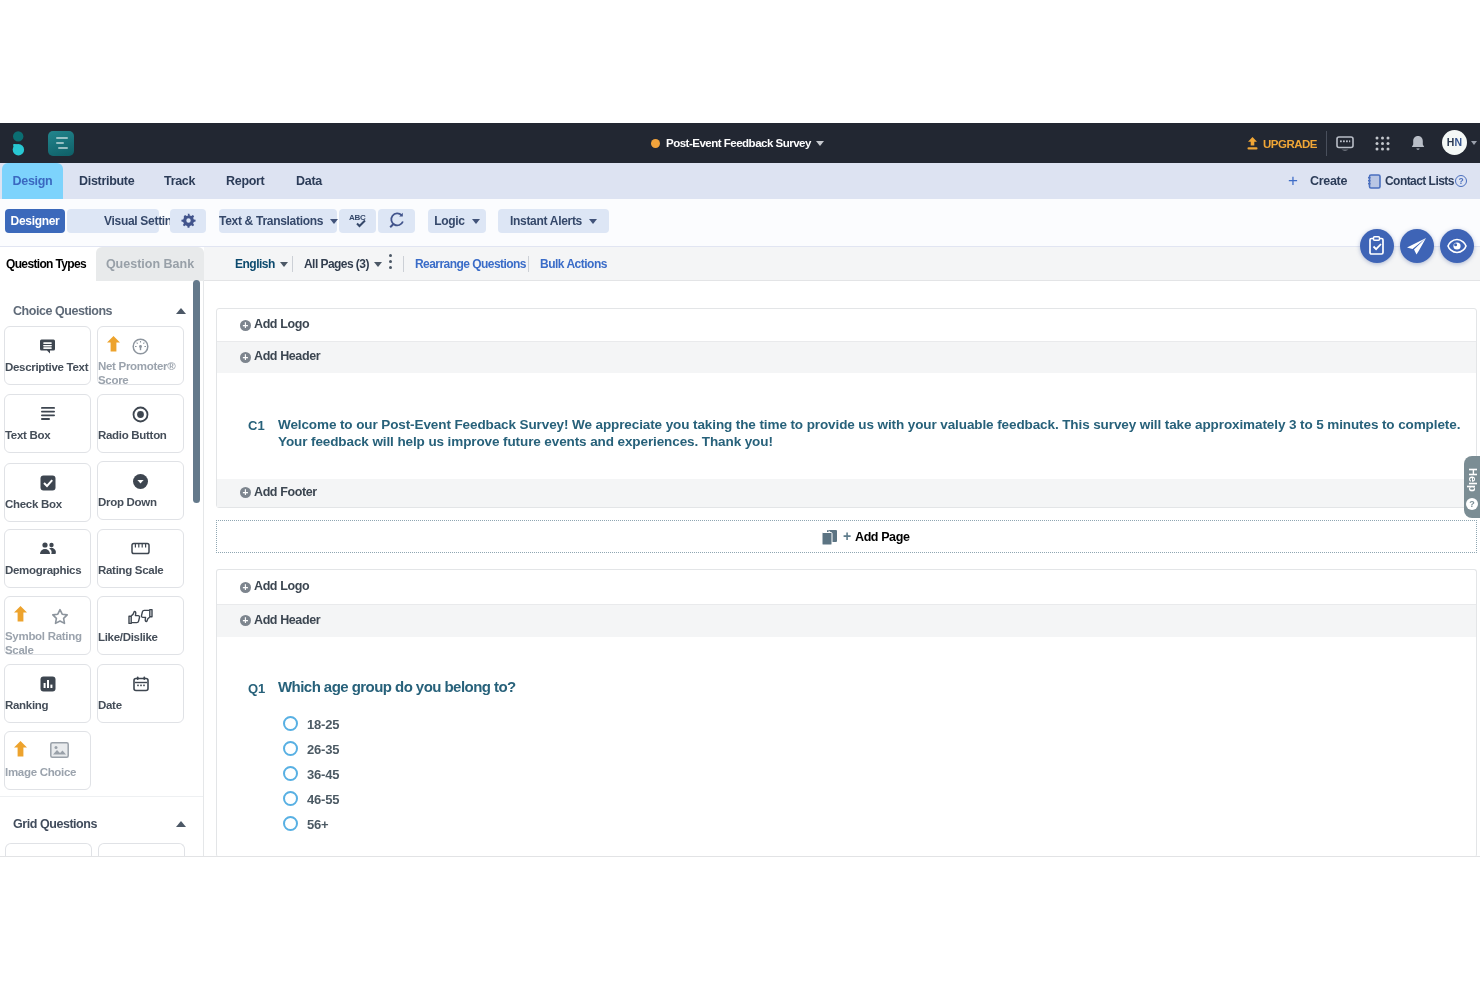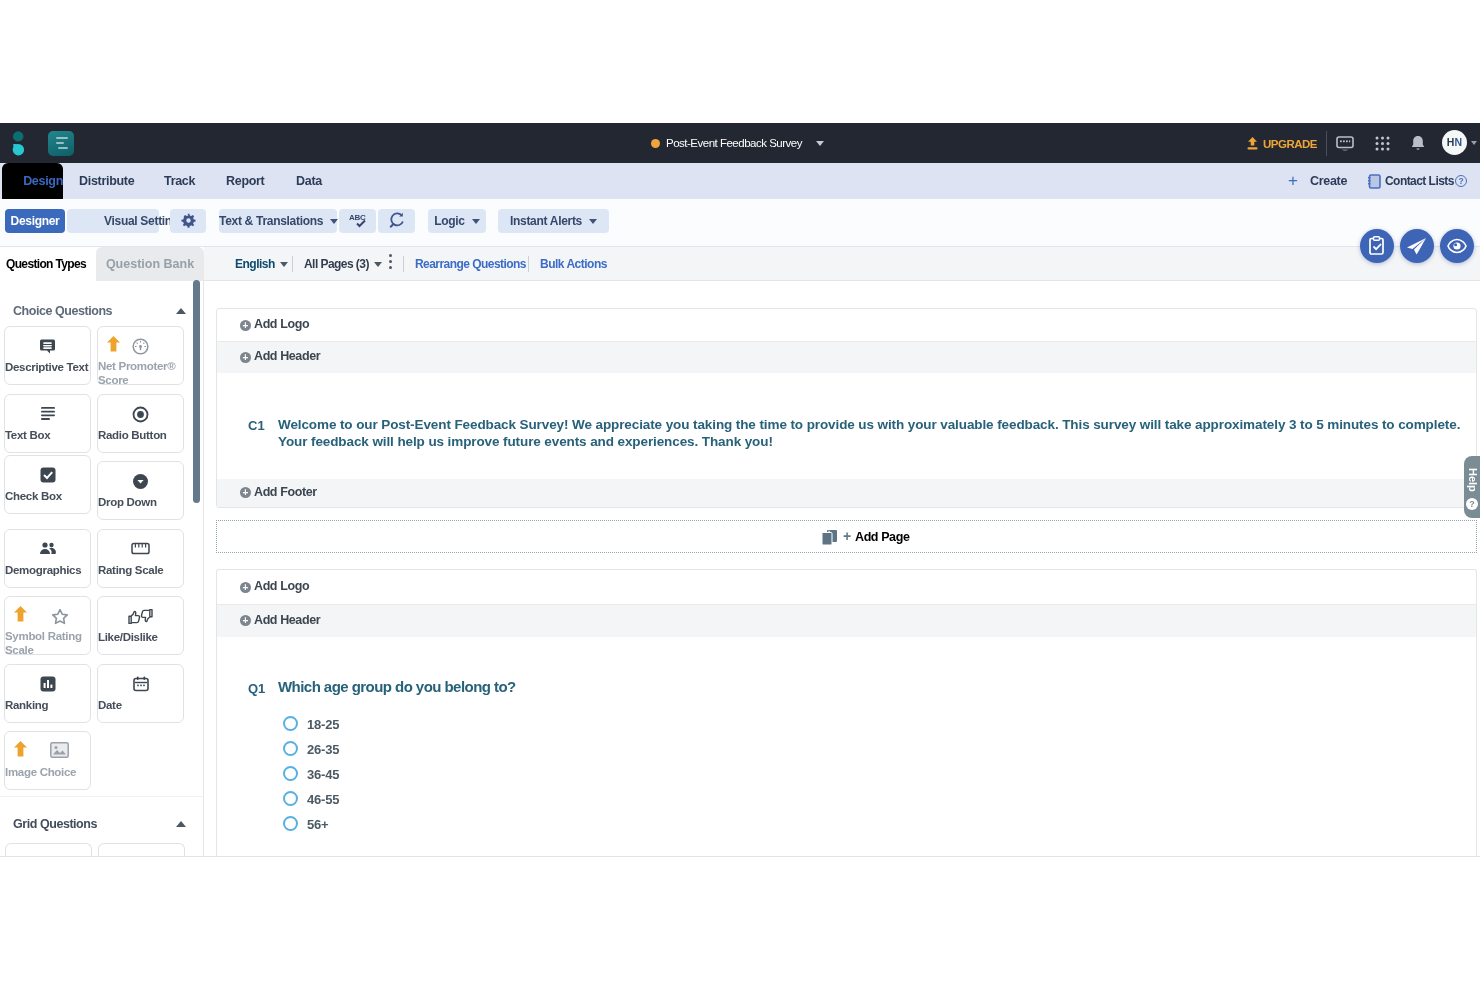--- a/index.html
+++ b/index.html
@@ -6,21 +6,21 @@
   html,body { width:1480px; height:987px; background:#fff; font-family:"Liberation Sans",sans-serif; overflow:hidden; }
   .abs { position:absolute; }
   #app { position:absolute; left:0; top:123px; width:1480px; height:734px; overflow:hidden; }
 
   
   #nav { position:absolute; left:0; top:0; width:1480px; height:40px; background:#222732; }
 
   
   #tabrow { position:absolute; left:0; top:40px; width:1480px; height:36px; background:#dde3f2; }
   .maintab { position:absolute; top:0; height:36px; line-height:36px; font-size:12.5px; font-weight:bold; color:#2c3c58; letter-spacing:-0.3px; white-space:nowrap; }
-  #tab-design { left:2px; width:61px; background:#000000; border-radius:6px 6px 0 0; text-align:right; color:#3a68c0; }
+  #tab-design { left:2px; width:61px; background:#7dd3fc; border-radius:6px 6px 0 0; text-align:center; color:#3a68c0; }
 
   
   #toolbar { position:absolute; left:0; top:76px; width:1480px; height:48px; background:#fbfcfe; border-bottom:1px solid #e1e5f2; }
   .tbtn { position:absolute; top:86px; height:24px; line-height:24px; border-radius:4px; background:#dde6f5; color:#35486a; font-size:12px; font-weight:bold; text-align:center; letter-spacing:-0.3px; white-space:nowrap; }
 
   
   #subrow-main { position:absolute; left:204px; top:124px; width:1276px; height:34px; background:#f4f5f6; border-bottom:1px solid #e3e4e6; }
   #qb-tab { position:absolute; left:96px; top:124px; width:108px; height:34px; background:#e8eaeb; border-radius:6px 6px 0 0; line-height:34px; text-align:center; color:#98a0a8; font-size:12.5px; font-weight:bold; }
   .subtxt { position:absolute; top:124px; height:34px; line-height:34px; font-size:12px; font-weight:bold; letter-spacing:-0.2px; white-space:nowrap; }
   .vdiv { position:absolute; top:133px; width:1px; height:16px; background:#ccd0d6; }
@@ -57,21 +57,21 @@
       <circle cx="7.2" cy="5.4" r="5.2" fill="#0b6e72"></circle>
       <circle cx="7.4" cy="18.8" r="5.7" fill="#28c7d2"></circle>
       <path d="M2.2 13.2 C3.8 12.6 6.0 12.9 7.4 13.8 L4.0 17.6 C2.6 16.4 2.0 14.8 2.2 13.2 Z" fill="#28c7d2"></path>
     </svg>
     <div class="abs" style="left:48px; top:8px; width:26px; height:25px; border-radius:5px; background:linear-gradient(160deg,#23868e,#0e5e66);">
       <div class="abs" style="left:8px; top:6px; width:12px; height:2px; background:rgba(255,255,255,.55); border-radius:1px;"></div>
       <div class="abs" style="left:8px; top:11px; width:8px; height:2px; background:rgba(255,255,255,.55); border-radius:1px;"></div>
       <div class="abs" style="left:10px; top:16px; width:10px; height:2px; background:rgba(255,255,255,.55); border-radius:1px;"></div>
     </div>
     <div class="abs" style="left:651px; top:16px; width:9px; height:9px; border-radius:50%; background:#f1a33c;"></div>
-    <div class="abs" style="left:666px; top:14px; font-size:11.5px; font-weight:normal; color:#fdfdfe; letter-spacing:-0.5px;">Post-Event Feedback Survey</div>
+    <div class="abs" style="left:666px; top:14px; font-size:11.5px; font-weight:bold; color:#fdfdfe; letter-spacing:-0.5px;">Post-Event Feedback Survey</div>
     <div class="abs" style="left:816px; top:18px; width:0; height:0; border-left:4px solid transparent; border-right:4px solid transparent; border-top:5px solid #c6c9cf;"></div>
     <svg class="abs" style="left:1246px; top:14px;" width="13" height="13" viewBox="0 0 13 13">
       <path d="M6.5 0 L11 4.8 H8.3 V8.5 H4.7 V4.8 H2 Z" fill="#f0a636"></path>
       <rect x="1.5" y="10.2" width="10" height="2.4" rx="1" fill="#f0a636"></rect>
     </svg>
     <div class="abs" style="left:1263px; top:15px; font-size:11.5px; font-weight:bold; color:#f0a636; letter-spacing:-0.5px;">UPGRADE</div>
     <div class="abs" style="left:1326px; top:8px; width:1px; height:25px; background:#494f5c;"></div>
     <svg class="abs" style="left:1336px; top:13px;" width="18" height="15" viewBox="0 0 18 15">
       <rect x="1" y="1" width="16" height="10.5" rx="2" fill="none" stroke="#b9bec7" stroke-width="1.6"></rect>
       <rect x="4" y="4.4" width="1.8" height="1.8" fill="#b9bec7"></rect>
@@ -217,21 +217,21 @@
     <div class="clabel">Text Box</div>
   </div>
   <div class="card" style="left:97px; top:270.5px;">
     <div class="cicon"><svg width="17" height="17" viewBox="0 0 17 17">
           <circle cx="8.5" cy="8.5" r="7" fill="none" stroke="#3e4650" stroke-width="1.8"></circle>
           <circle cx="8.5" cy="8.5" r="3.4" fill="#3e4650"></circle>
         </svg></div>
     <div class="clabel">Radio Button</div>
   </div>
 
-  <div class="card" style="left:4px; top:332px;">
+  <div class="card" style="left:4px; top:340px;">
     <div class="cicon"><svg width="16" height="16" viewBox="0 0 16 16">
           <rect x="0.5" y="0.5" width="15" height="15" rx="3" fill="#3e4650"></rect>
           <path d="M4 8 l3 3 L12.2 5.2" stroke="#fff" stroke-width="2" fill="none"></path>
         </svg></div>
     <div class="clabel">Check Box</div>
   </div>
   <div class="card" style="left:97px; top:338px;">
     <div class="cicon"><svg width="17" height="17" viewBox="0 0 17 17">
           <circle cx="8.5" cy="8.5" r="7.5" fill="#3e4650"></circle>
           <path d="M5.4 7 h6.2 L8.5 10.4 Z" fill="#fff"></path>

